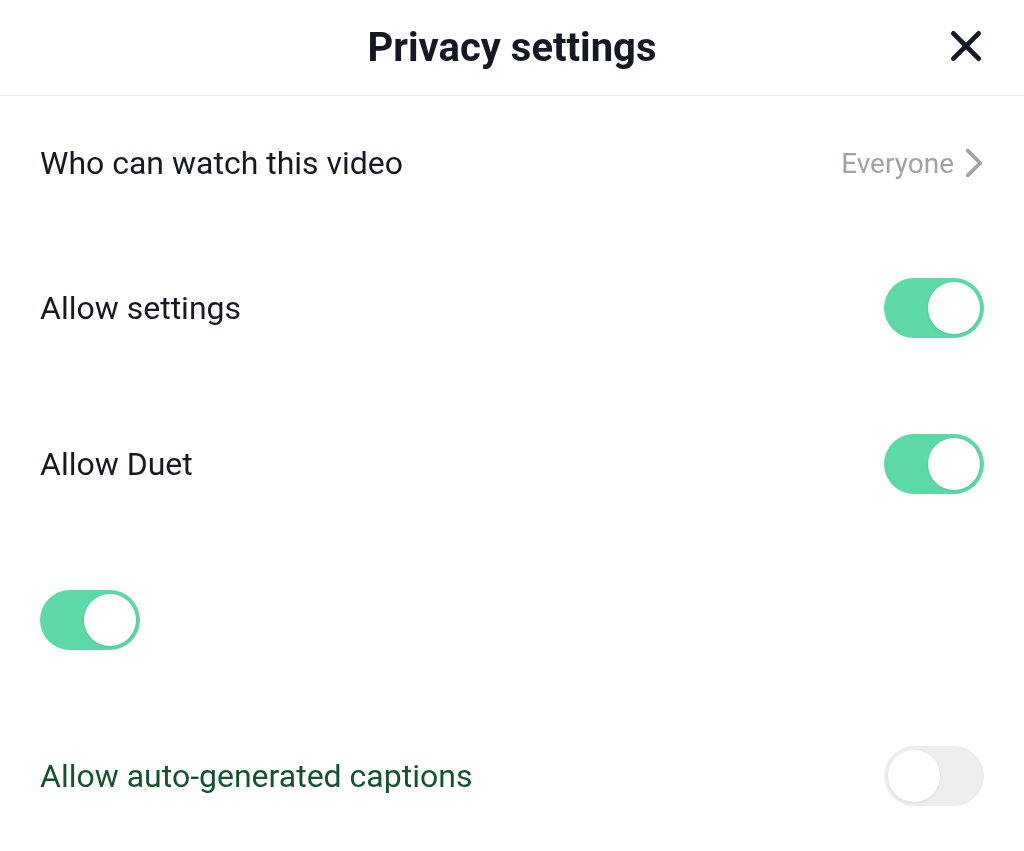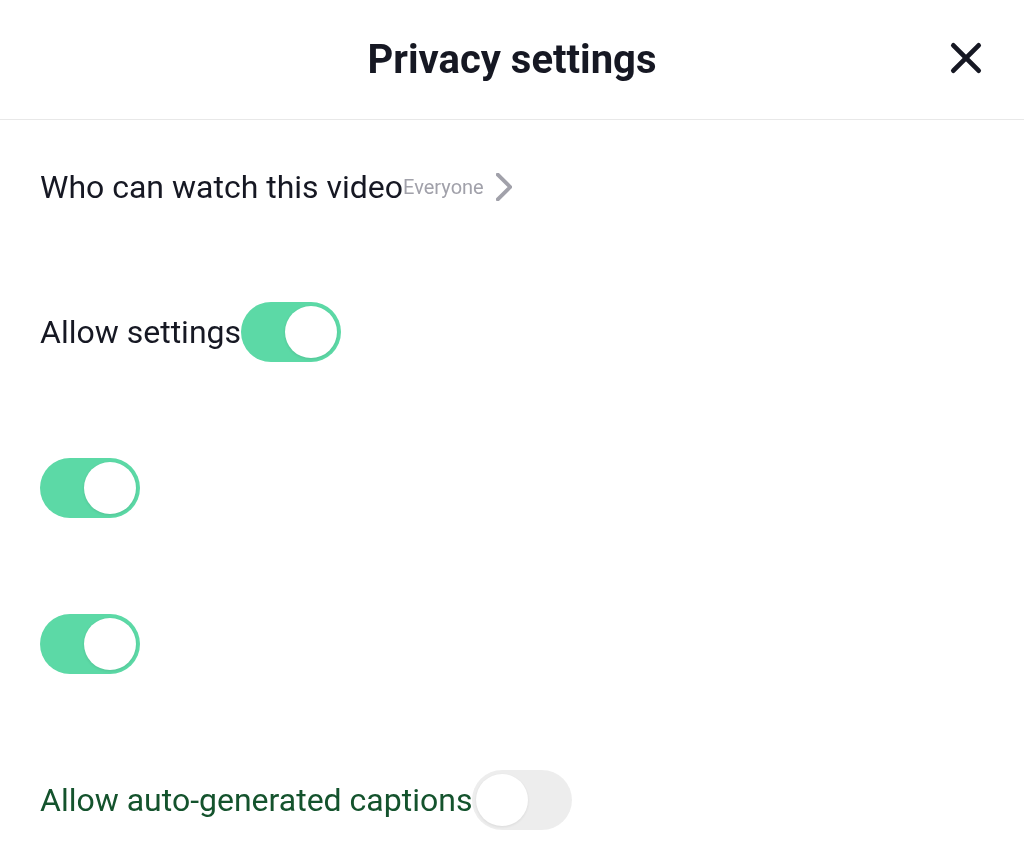--- a/index.html
+++ b/index.html
@@ -12,21 +12,21 @@
       background: #ffffff;
       width: 1024px;
       height: 851px;
       overflow: hidden;
     }
     .header {
       position: relative;
       display: flex;
       align-items: center;
       justify-content: center;
-      height: 120px;
+      height: 96px;
       border-bottom: 1px solid #e8e8e8;
     }
     .header-title {
       font-size: 40px;
       font-weight: 700;
       color: #161823;
     }
     .close-btn {
       position: absolute;
       right: 36px;
@@ -44,38 +44,39 @@
     .close-btn svg {
       width: 38px;
       height: 38px;
     }
     .content {
       padding: 0 40px;
     }
     .setting-row {
       display: flex;
       align-items: center;
+      justify-content: space-between;
       padding: 48px 0;
     }
     .setting-label {
       font-size: 32px;
       font-weight: 400;
       color: #161823;
     }
     .setting-label.disabled {
       color: #14532d;
     }
     .setting-value-wrap {
       display: flex;
       align-items: center;
       gap: 10px;
       cursor: pointer;
     }
     .setting-value {
-      font-size: 20px;
+      font-size: 28px;
       color: #a1a1aa;
     }
     .chevron {
       width: 20px;
       height: 20px;
       display: flex;
       align-items: center;
       justify-content: center;
     }
     .chevron svg {
@@ -147,20 +148,21 @@
   </div>
 
   <div class="setting-row">
     <span class="setting-label">Allow settings</span>
     <div class="toggle on">
       <div class="toggle-knob"></div>
     </div>
   </div>
 
   <div class="setting-row">
+    <span class="setting-label">Allow Duet</span>
     <div class="toggle on">
       <div class="toggle-knob"></div>
     </div>
   </div>
 
   <div class="setting-row">
     <div class="toggle on">
       <div class="toggle-knob"></div>
     </div>
   </div>

